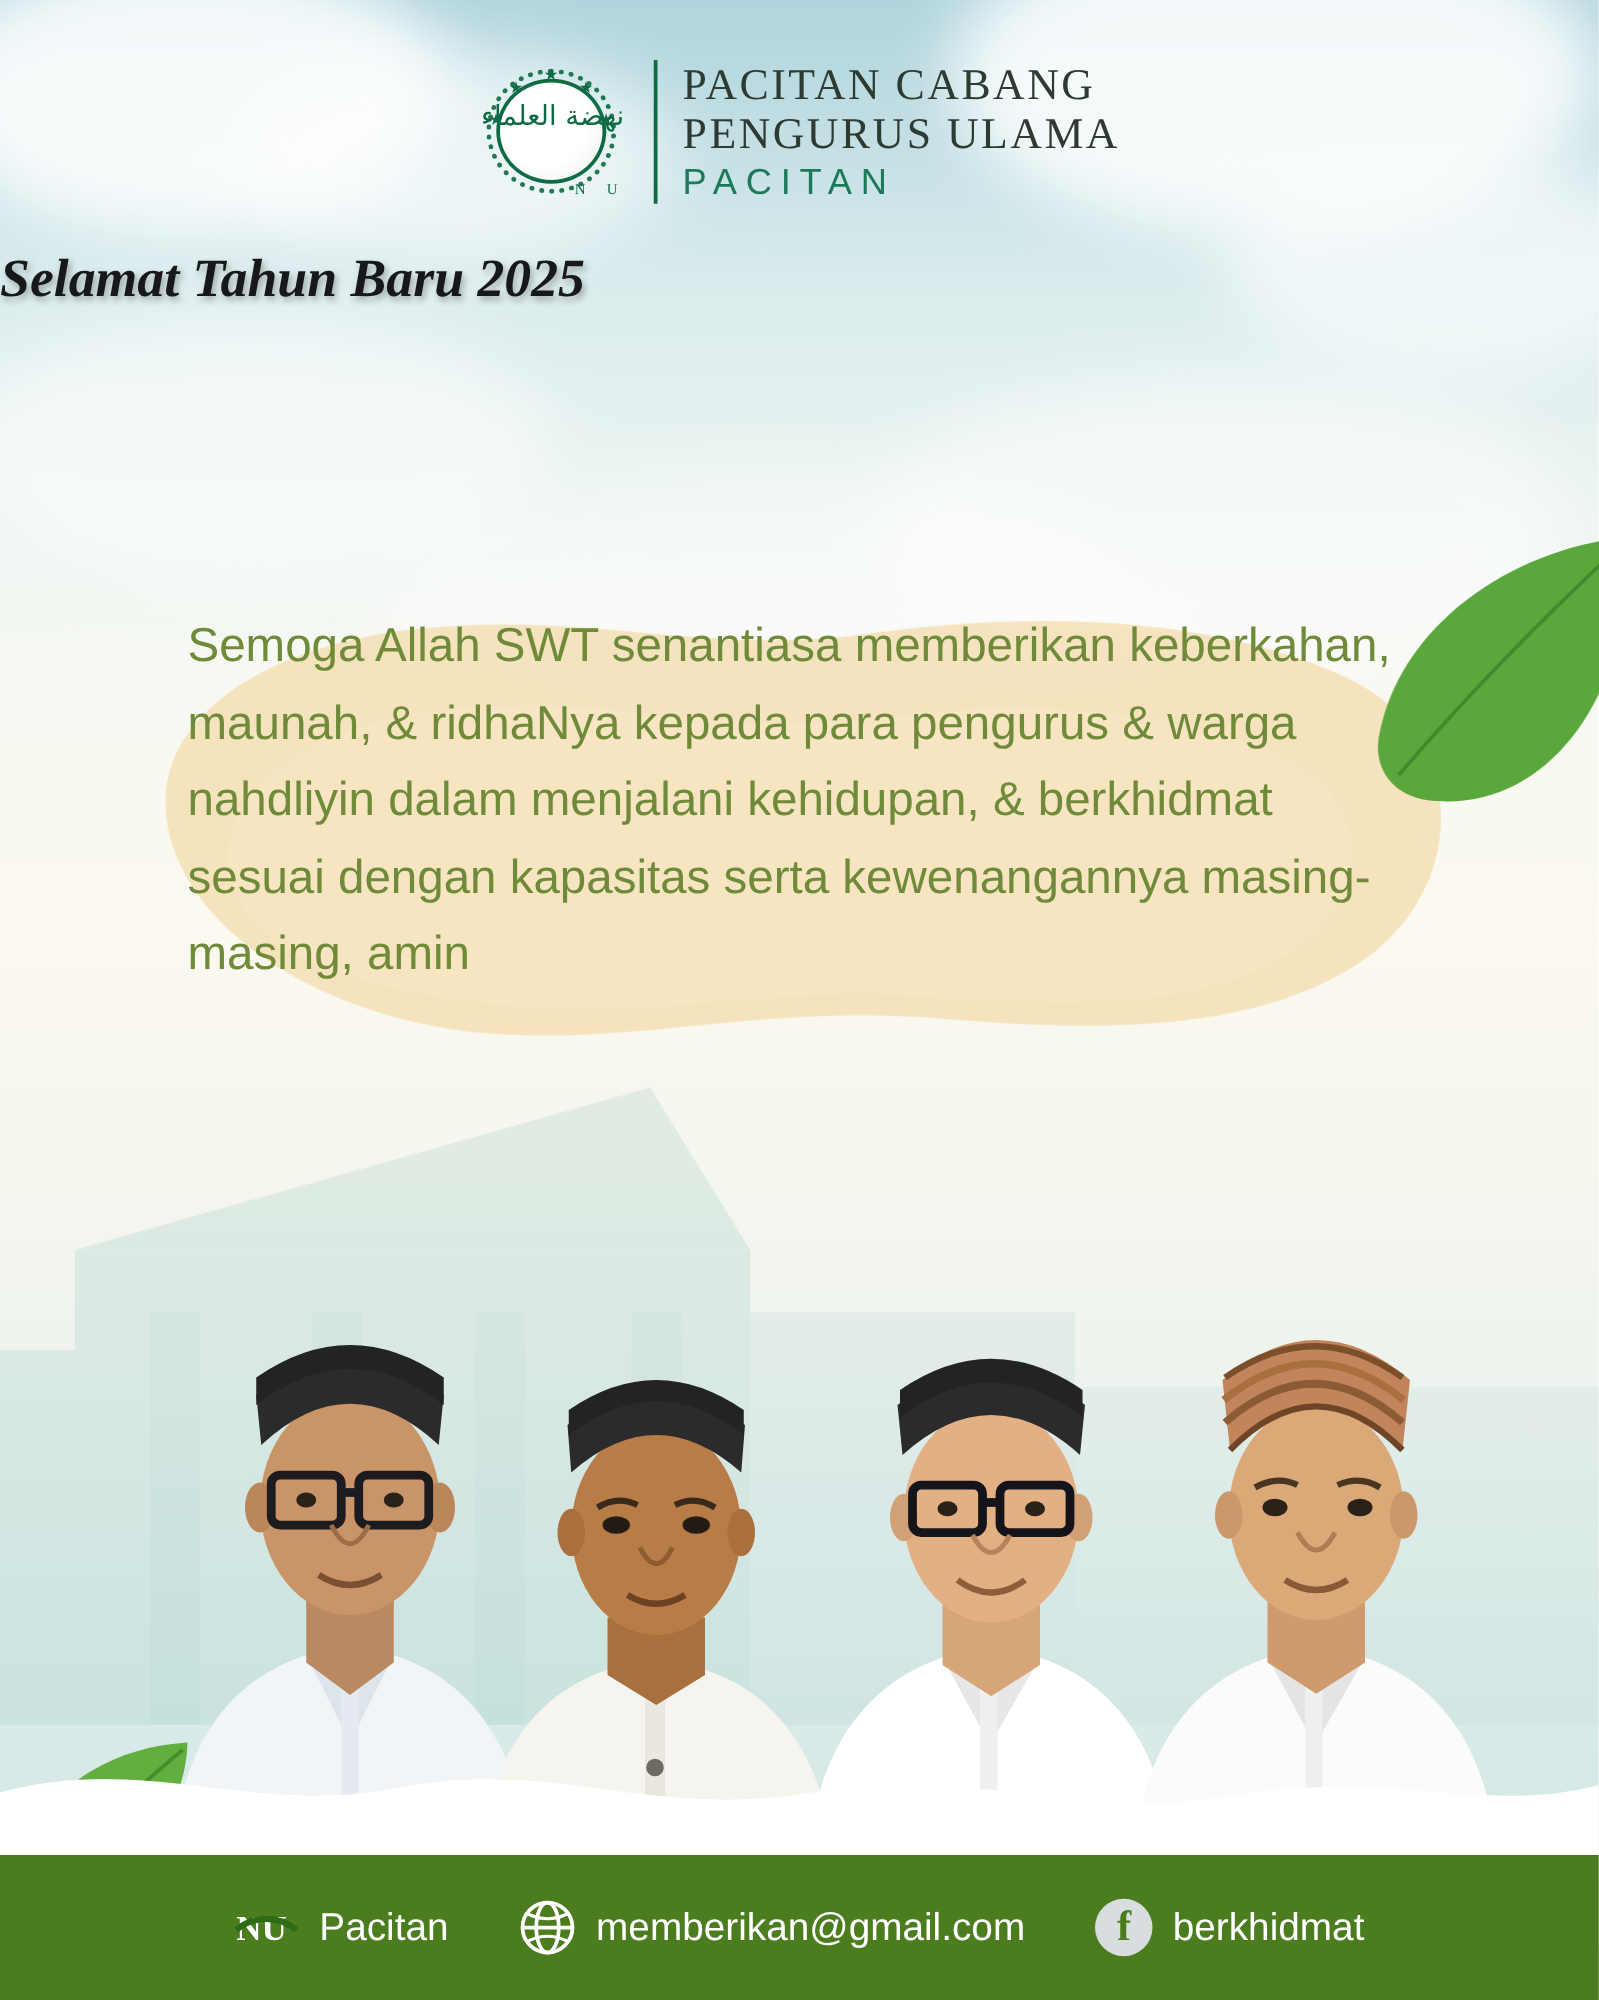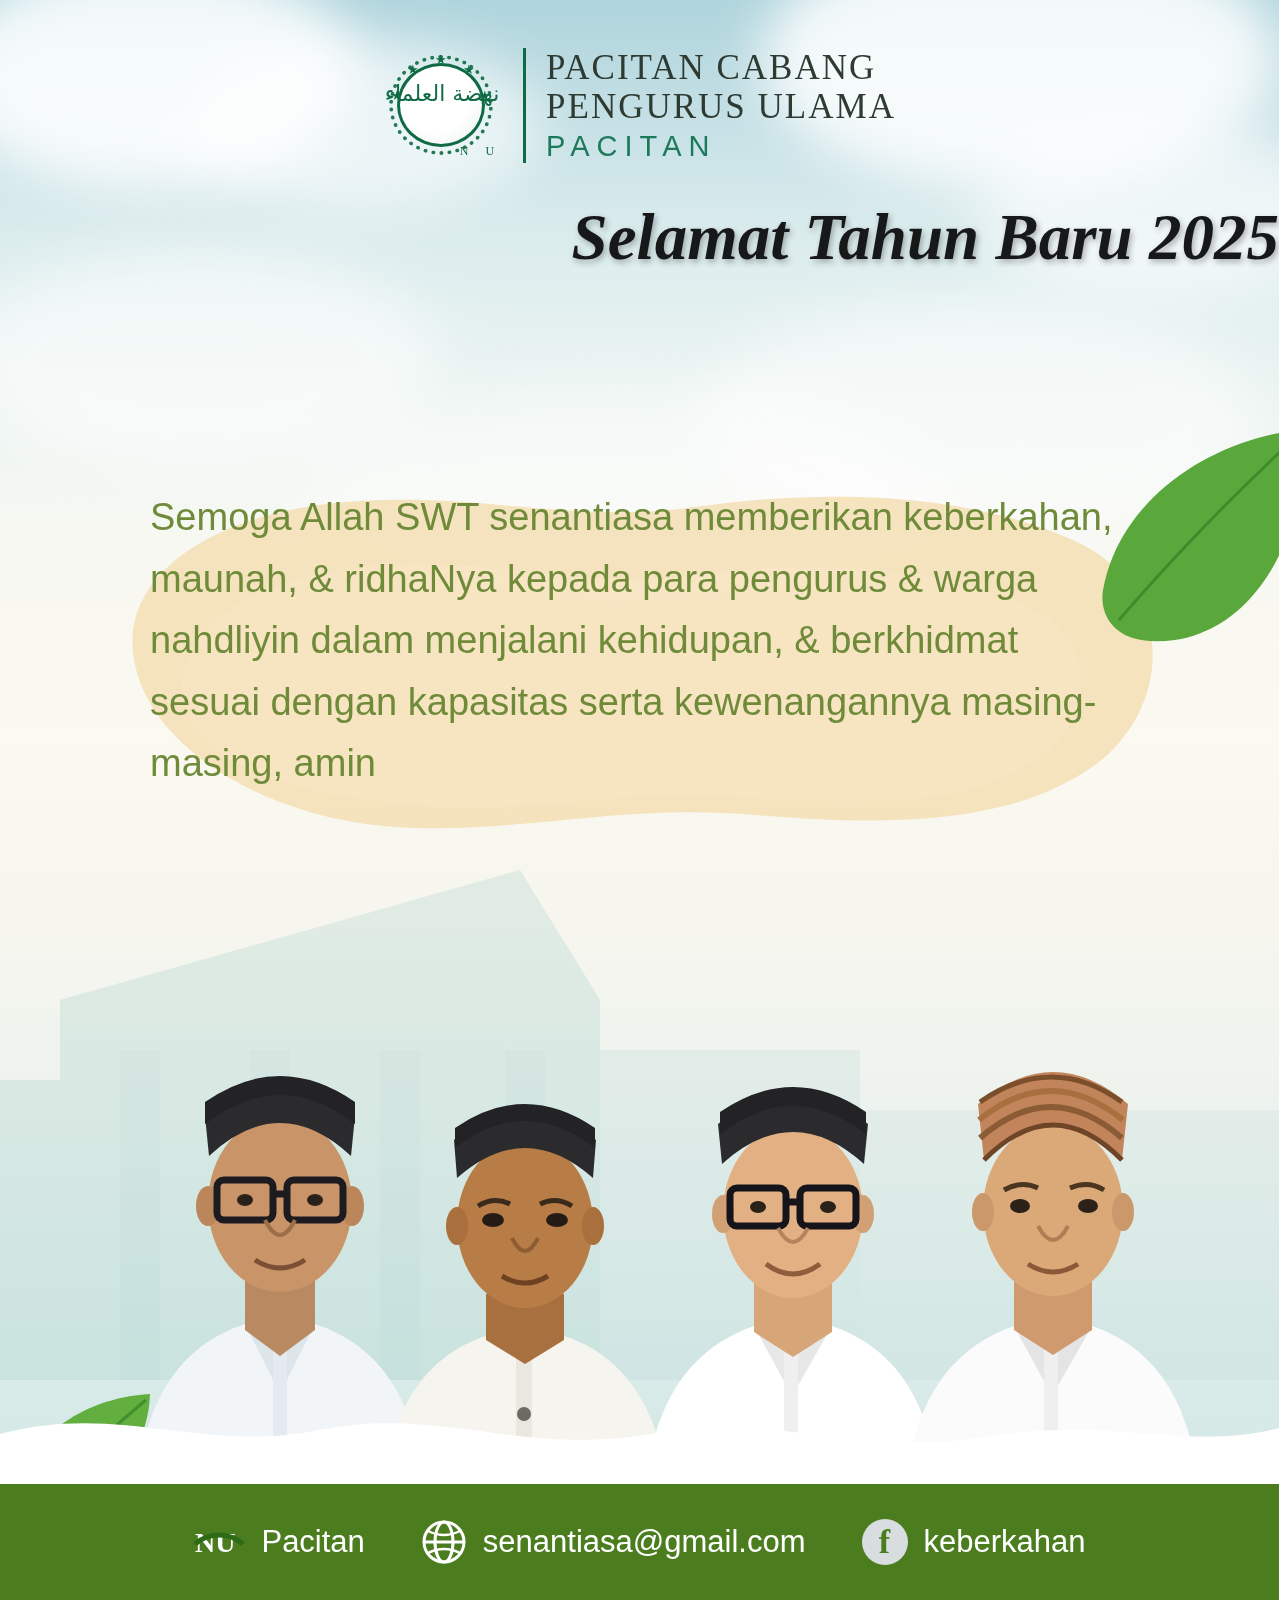--- a/index.html
+++ b/index.html
@@ -122,27 +122,27 @@
     font-size: 29px;
     letter-spacing: 7px;
     color: #1c7a5a;
     margin-top: 4px;
   }
 
   
   .headline {
     position: absolute;
     top: 196px;
-    left: 16px; right: 0;
-    text-align: right;
+    left: 0; right: 0;
+    text-align: left;
     z-index: 6;
     font-family: "Liberation Serif", serif;
     font-style: italic;
     font-weight: 700;
-    font-size: 65px;
+    font-size: 43px;
     line-height: 1.28;
     color: #17181a;
     text-shadow: 2px 3px 6px rgba(0,0,0,.30);
   }
 
   
   .blob {
     position: absolute;
     left: 95px;
     top: 455px;
@@ -419,22 +419,22 @@
     <div class="foot-item">
       <span class="globe-icon">
         <svg width="46" height="46" viewBox="0 0 46 46">
           <circle cx="23" cy="23" r="20" fill="none" stroke="#ffffff" stroke-width="3"></circle>
           <ellipse cx="23" cy="23" rx="9" ry="20" fill="none" stroke="#ffffff" stroke-width="3"></ellipse>
           <line x1="3" y1="23" x2="43" y2="23" stroke="#ffffff" stroke-width="3"></line>
           <path d="M7,12 q16,8 32,0" fill="none" stroke="#ffffff" stroke-width="2.5"></path>
           <path d="M7,34 q16,-8 32,0" fill="none" stroke="#ffffff" stroke-width="2.5"></path>
         </svg>
       </span>
-      <span>senantiasa@gmail.com</span>
+      <span>memberikan@gmail.com</span>
     </div>
 
     <div class="foot-item">
       <span class="fb-icon">f</span>
-      <span>keberkahan</span>
+      <span>berkhidmat</span>
     </div>
   </div>
 
 </div>
 
 </body></html>

